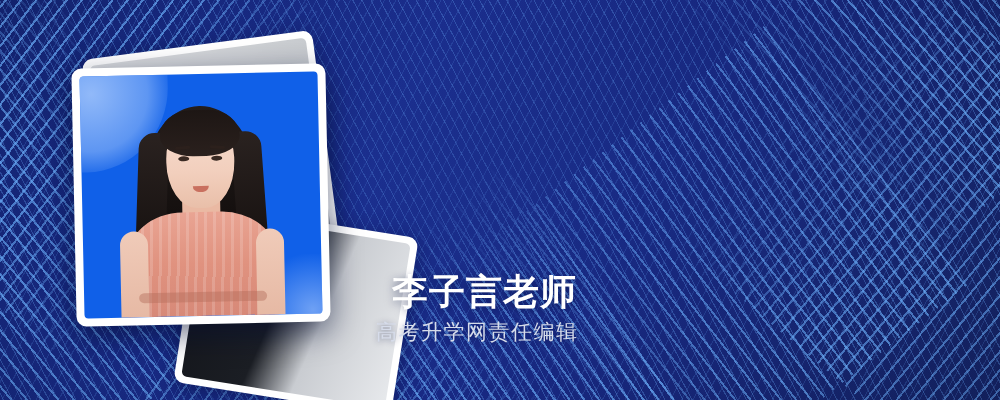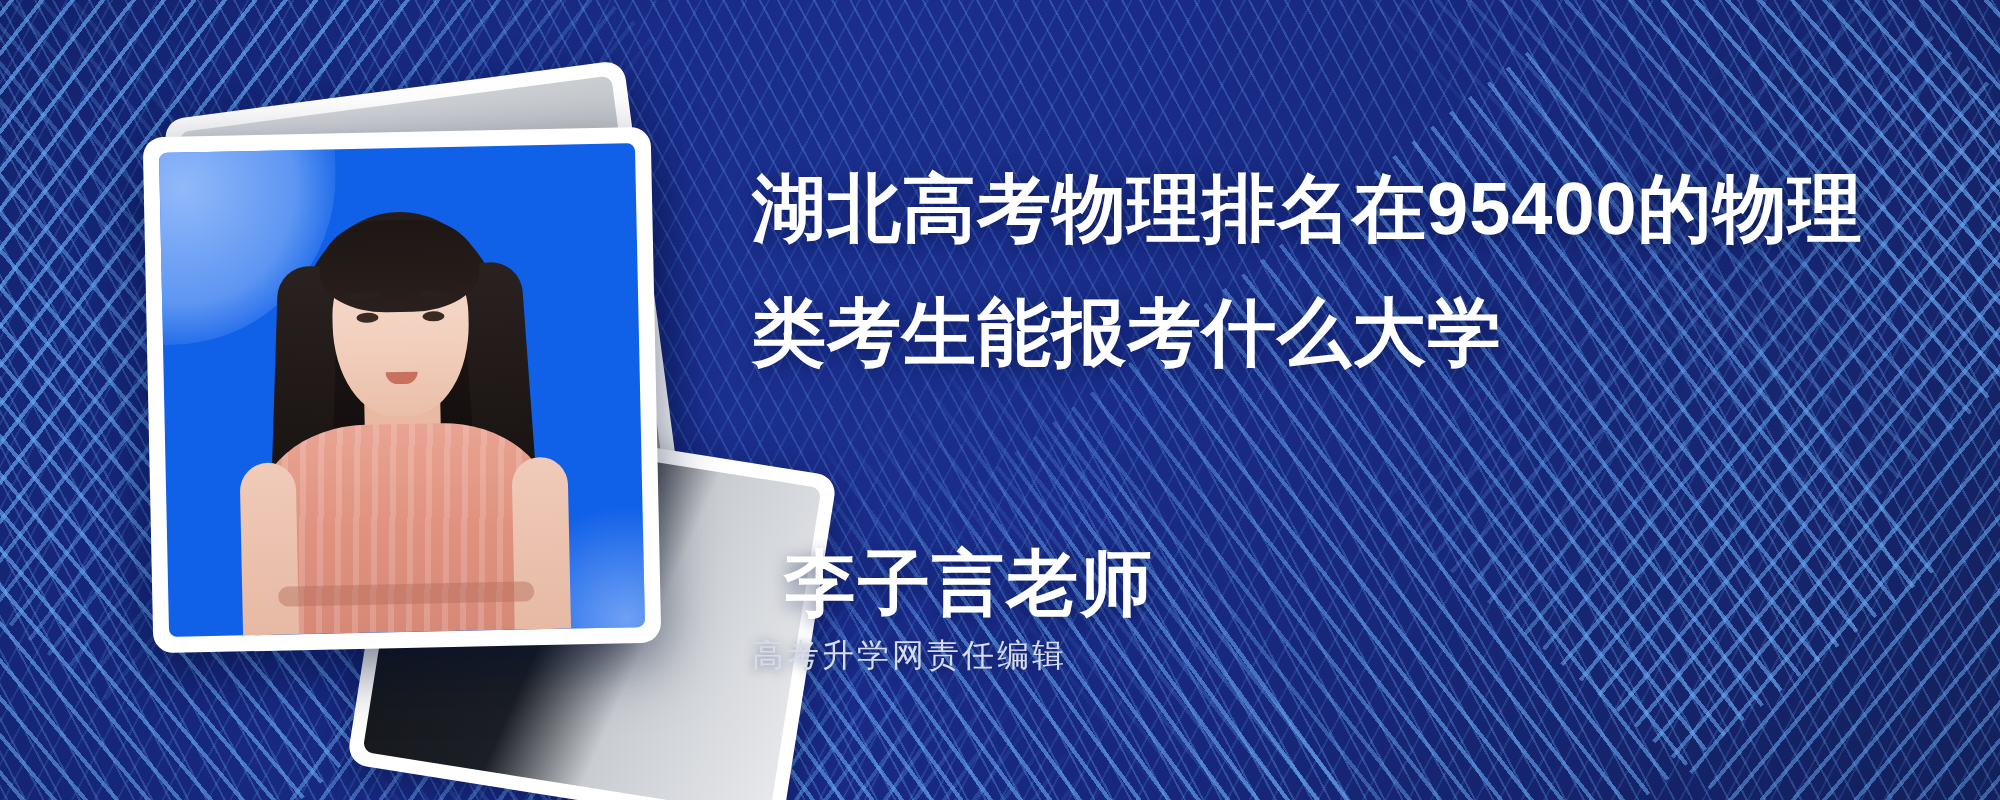--- a/index.html
+++ b/index.html
@@ -319,21 +319,21 @@
     color:#ffffff;
     font-size:36px;
     font-weight:bold;
     letter-spacing:1px;
     text-shadow:0 2px 8px rgba(6,16,64,.5);
   }
   .author-role{
     position:absolute;
     left:0; top:318px;
     color:#d6dcea;
-    font-size:16px;
+    font-size:21px;
     font-weight:normal;
     letter-spacing:1.5px;
     text-shadow:0 1px 6px rgba(6,16,64,.45);
   }
 </style>
 </head>
 <body>
 
 <div id="poster">
 
@@ -381,18 +381,17 @@
           <div class="p-brow r"></div>
           <div class="p-eye l"></div>
           <div class="p-eye r"></div>
           <div class="p-mouth"></div>
         </div>
       </div>
     </div>
   </div>
 
   <div class="content">
-    <div class="title">湖北高考物理排名在95400的物理类考生能报考什么大学</div>
     <div class="author-name">李子言老师</div>
     <div class="author-role">高考升学网责任编辑</div>
   </div>
 
 </div>
 
 </body></html>

